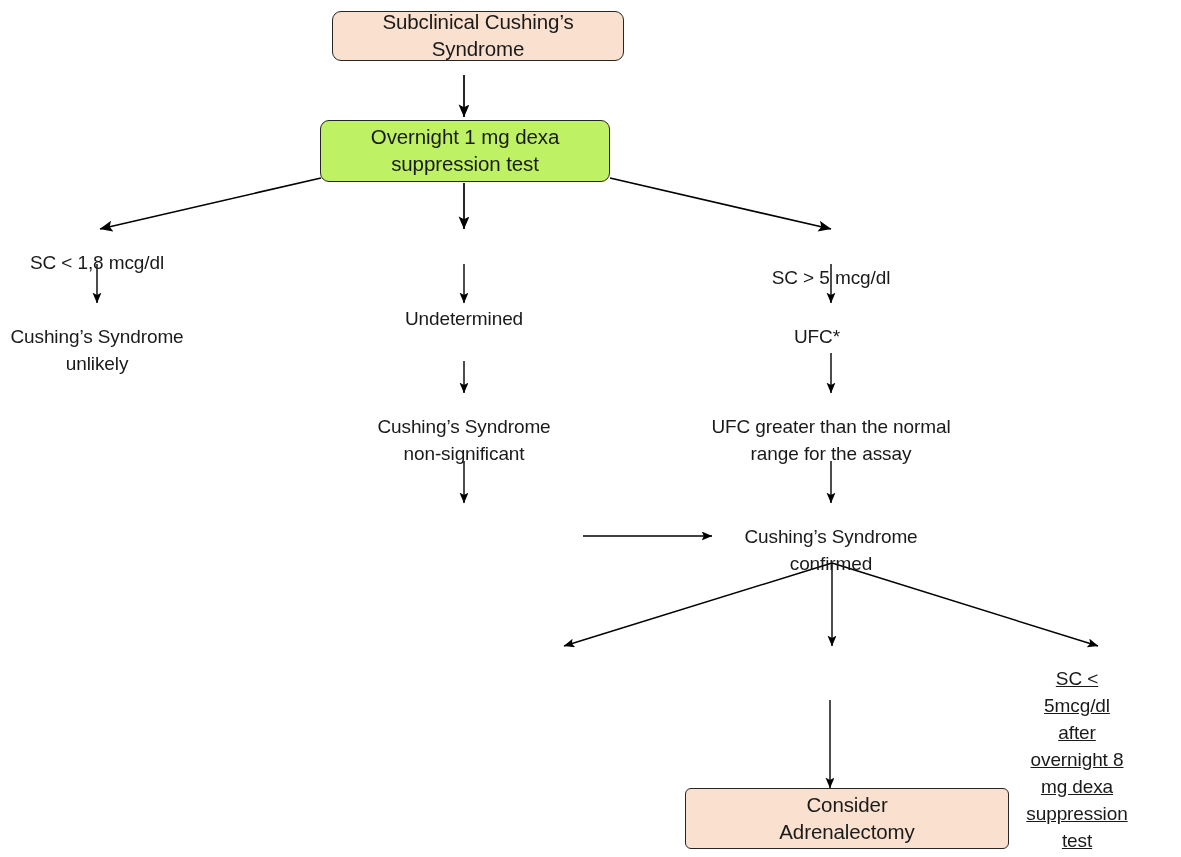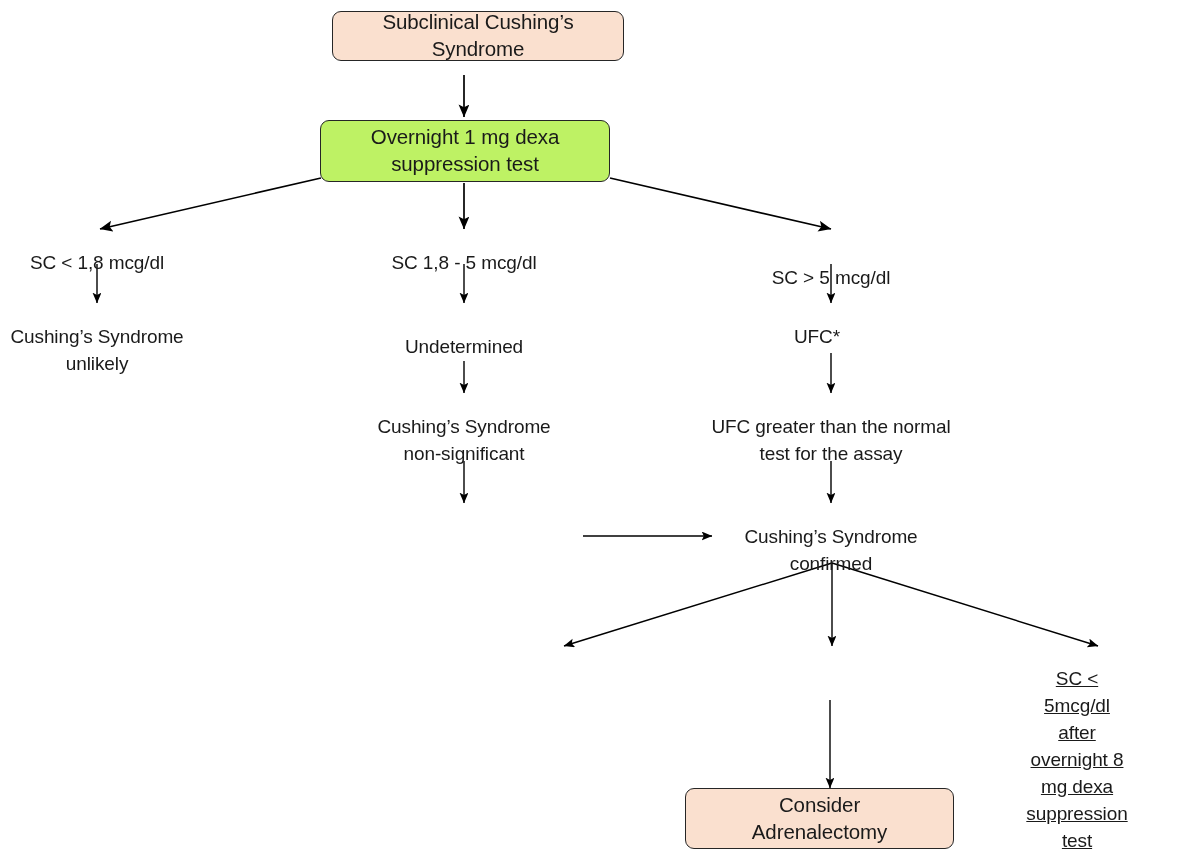--- a/index.html
+++ b/index.html
@@ -92,42 +92,41 @@
   </svg>
 
   <div class="node-box filled" style="left:324px; top:11px; width:292px; height:50px;margin-left:8px;">
     <span>Subclinical Cushing’s<br>Syndrome</span>
   </div>
 
   <div class="node-box plain" style="left:320px; top:120px; width:290px; height:62px;">
     <span>Overnight 1 mg dexa<br>suppression test</span>
   </div>
 
-  <div class="node-box filled" style="left:685px; top:788px; width:269px; height:61px;">
+  <div class="node-box filled" style="left:685px; top:788px; width:324px; height:61px;border-radius:6px;">
     <span>Consider<br>Adrenalectomy</span>
   </div>
 
   <div class="label" style="left:97px; top:234px;">SC &lt; 1,8 mcg/dl</div>
 
-  <div class="label" style="left:464px; top:234px;">SC 1,8 - 5 mcg/dl</div>
 
   <div class="label" style="left:831px; top:249px;">SC &gt; 5 mcg/dl</div>
 
   <div class="label" style="left:97px; top:308px;">Cushing’s Syndrome
 unlikely</div>
 
-  <div class="label" style="left:464px; top:318px;">Undetermined</div>
+  <div class="label" style="left:464px; top:290px;">Undetermined</div>
 
   <div class="label" style="left:817px; top:308px;">UFC*</div>
 
   <div class="label" style="left:464px; top:398px;">Cushing’s Syndrome
 non-significant</div>
 
   <div class="label" style="left:831px; top:398px;">UFC greater than the normal
-test for the assay</div>
+range for the assay</div>
 
 
   <div class="label" style="left:831px; top:508px;">Cushing’s Syndrome
 confirmed</div>
 
 
 
   <div class="label" style="left:1077px; top:650px;text-decoration:underline;">SC &lt; 5mcg/dl after
 overnight 8 mg dexa
 suppression test</div>

